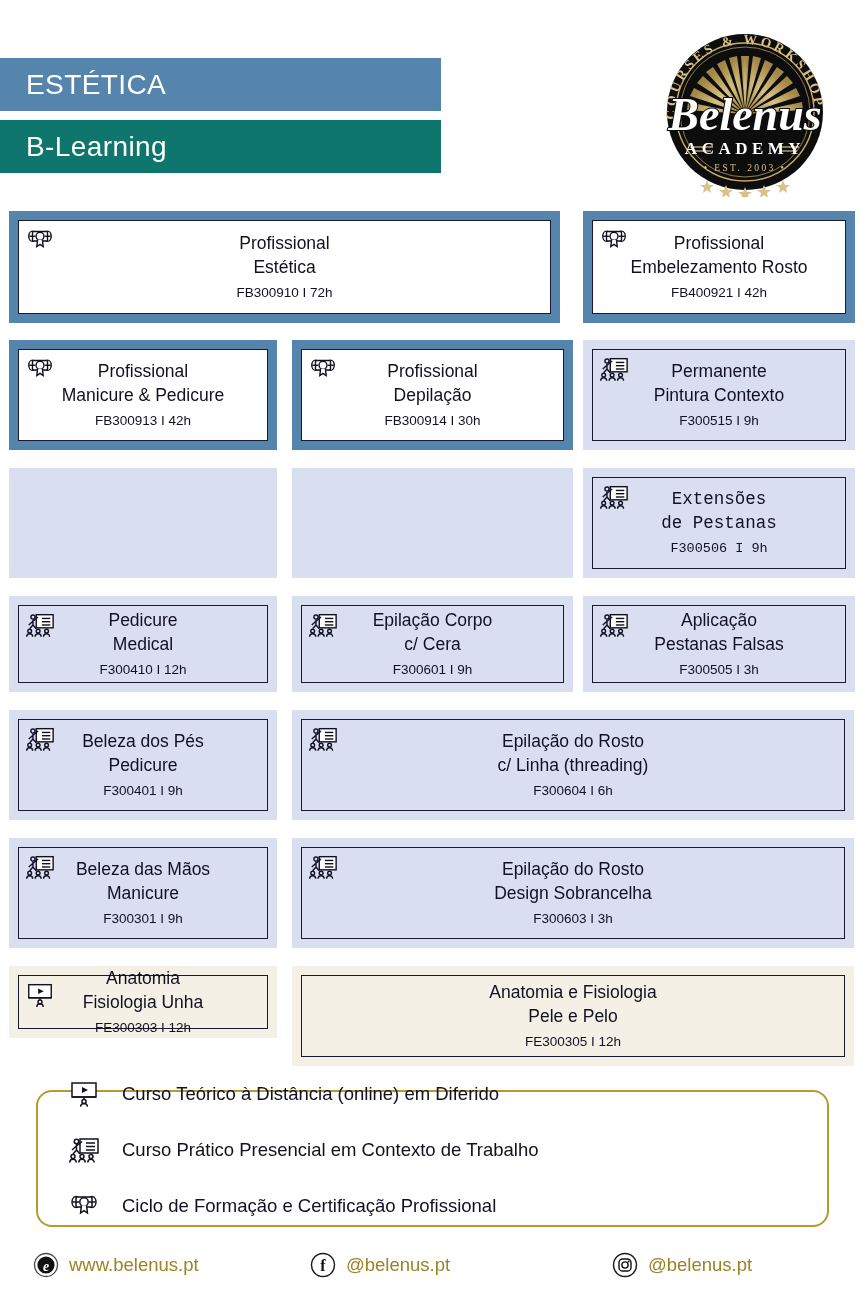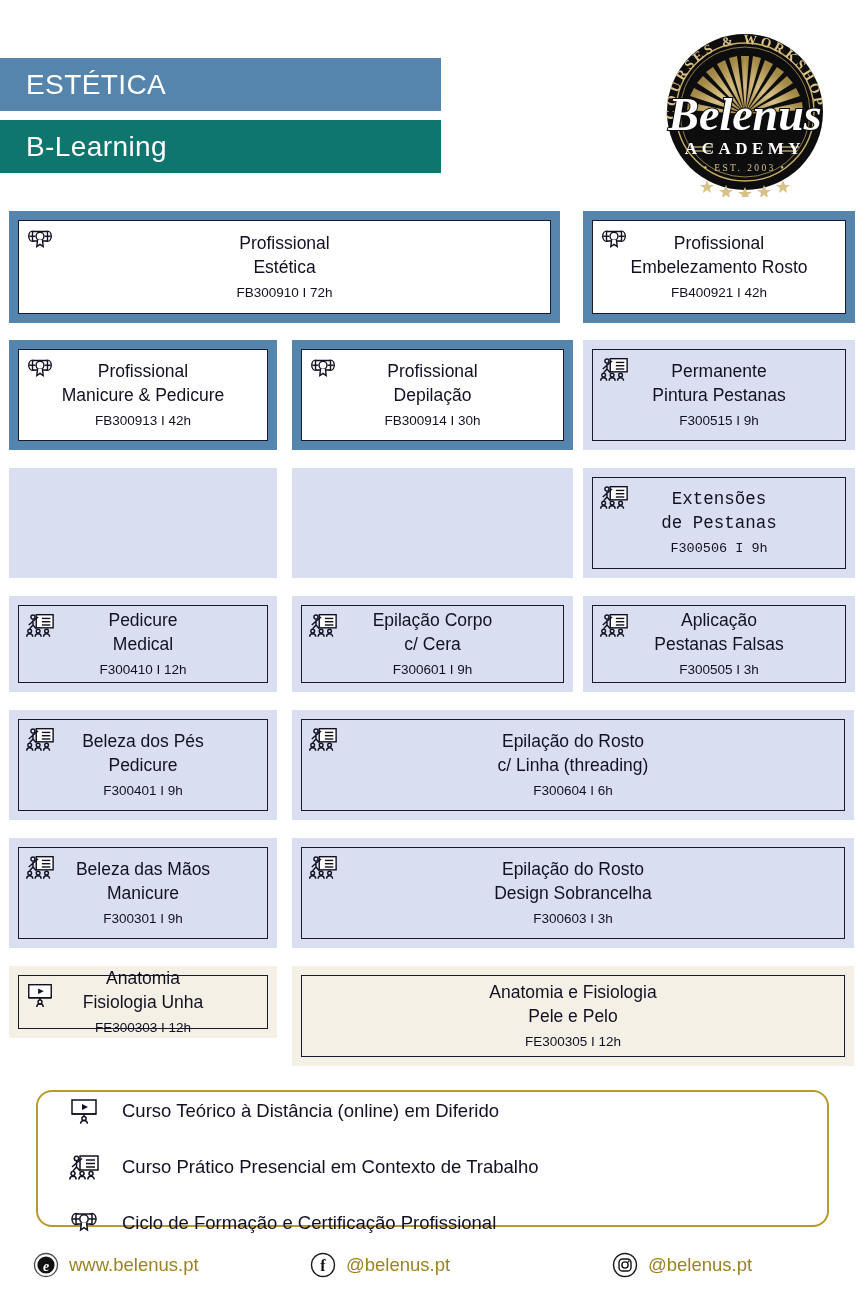--- a/index.html
+++ b/index.html
@@ -66,21 +66,21 @@
     width: 30px; height: 26px; pointer-events: none;
   }
   .card-icon svg { width: 100%; height: 100%; display: block; }
 
   
   .legend {
     position: absolute; left: 36px; top: 1090px;
     width: 793px; height: 137px;
     border: 2px solid #b79a2d; border-radius: 16px;
     background: #ffffff;
-    display: flex; flex-direction: column; justify-content: space-between;
+    display: flex; flex-direction: column; justify-content: flex-end;
     padding: 4px 0 4px 30px; gap: 26px;
   }
   .legend-row { display: flex; align-items: center; gap: 22px; height: 36px; }
   .legend-icon { width: 32px; height: 30px; flex: none; }
   .legend-icon svg { width: 100%; height: 100%; display: block; }
   .legend-text { font-size: 18.5px; color: #111122; white-space: nowrap; }
 
   
   .footer { position: absolute; left: 0; top: 1252px; width: 865px; height: 37px; }
   .f-item { position: absolute; display: flex; align-items: center; gap: 10px; }
@@ -242,21 +242,21 @@
         <circle cx="5" cy="19.5" r="2"></circle>
                   <path d="M1.8 25.5 a3.2 3.2 0 0 1 6.4 0"></path>
         <circle cx="14" cy="19.5" r="2"></circle>
                   <path d="M10.8 25.5 a3.2 3.2 0 0 1 6.4 0"></path>
         <circle cx="23" cy="19.5" r="2"></circle>
                   <path d="M19.8 25.5 a3.2 3.2 0 0 1 6.4 0"></path>
       </g>
     </svg>
             </div>
             <div class="c-title">Permanente</div>
-            <div class="c-title">Pintura Pestanas</div>
+            <div class="c-title">Pintura Contexto</div>
             <div class="c-code">F300515 I 9h</div>
           </div>
         </div>
       </div>
       <div class="row" style="height: 110px; position: absolute; top: 257px;">
         <div class="cell empty-block" style="left: 9px; top: 0px; width: 268px; height: 110px;"></div>
         <div class="cell empty-block" style="left: 292px; top: 0px; width: 281px; height: 110px;"></div>
         <div class="cell light" style="left: 583px; top: 0px; width: 272px; height: 110px; font-family: Liberation Mono, monospace;">
           <div class="inner">
             <div class="card-icon">

